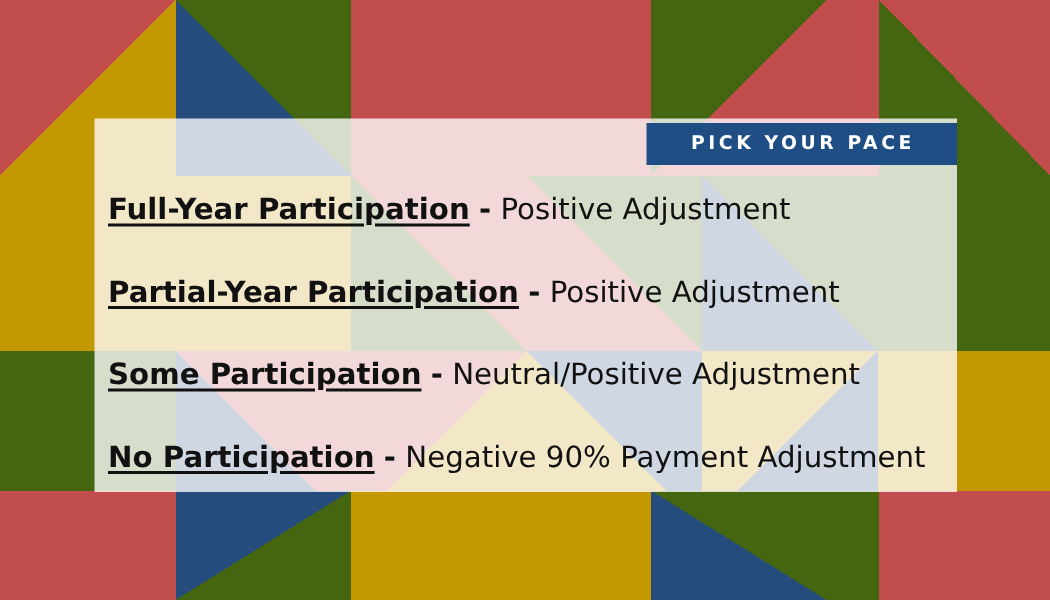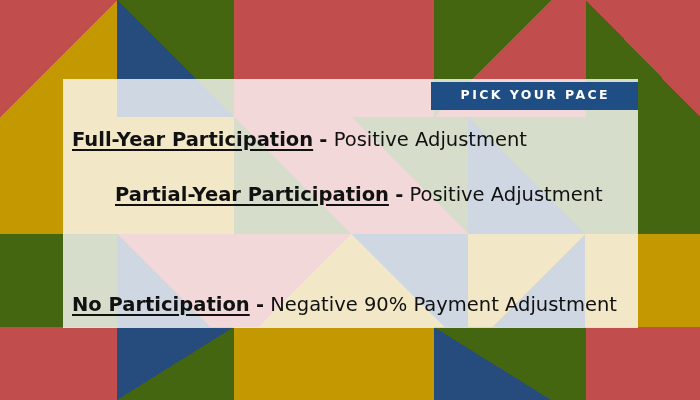--- a/index.html
+++ b/index.html
@@ -58,21 +58,21 @@
   .row {
     position: absolute;
     left: 9px;
     width: 566px;
     color: #111111;
     white-space: nowrap;
     font-size: 19.5px;
     line-height: 1;
   }
   .row-0 { top: 51px; }
-  .row-1 { top: 106px; margin-left: 43px; }
+  .row-1 { top: 106px; }
   .row-2 { top: 161px; }
   .row-3 { top: 216px; }
   .term {
     font-weight: bold;
     text-decoration: underline;
     text-underline-offset: 3px;
     text-decoration-thickness: 2px;
   }
   .dash {
     font-weight: bold;
@@ -137,19 +137,22 @@
     </div>
 
     <div class="row row-0">
       <span class="term">Full-Year Participation</span><span>&nbsp;</span><span class="dash">-</span><span>&nbsp;</span><span class="desc">Positive Adjustment</span>
     </div>
 
     <div class="row row-1">
       <span class="term">Partial-Year Participation</span><span>&nbsp;</span><span class="dash">-</span><span>&nbsp;</span><span class="desc">Positive Adjustment</span>
     </div>
 
+    <div class="row row-2">
+      <span class="term">Some Participation</span><span>&nbsp;</span><span class="dash">-</span><span>&nbsp;</span><span class="desc">Neutral/Positive Adjustment</span>
+    </div>
 
     <div class="row row-3">
       <span class="term">No Participation</span><span>&nbsp;</span><span class="dash">-</span><span>&nbsp;</span><span class="desc">Negative 90% Payment Adjustment</span>
     </div>
 
   </div>
 </div>
 
 </body></html>

